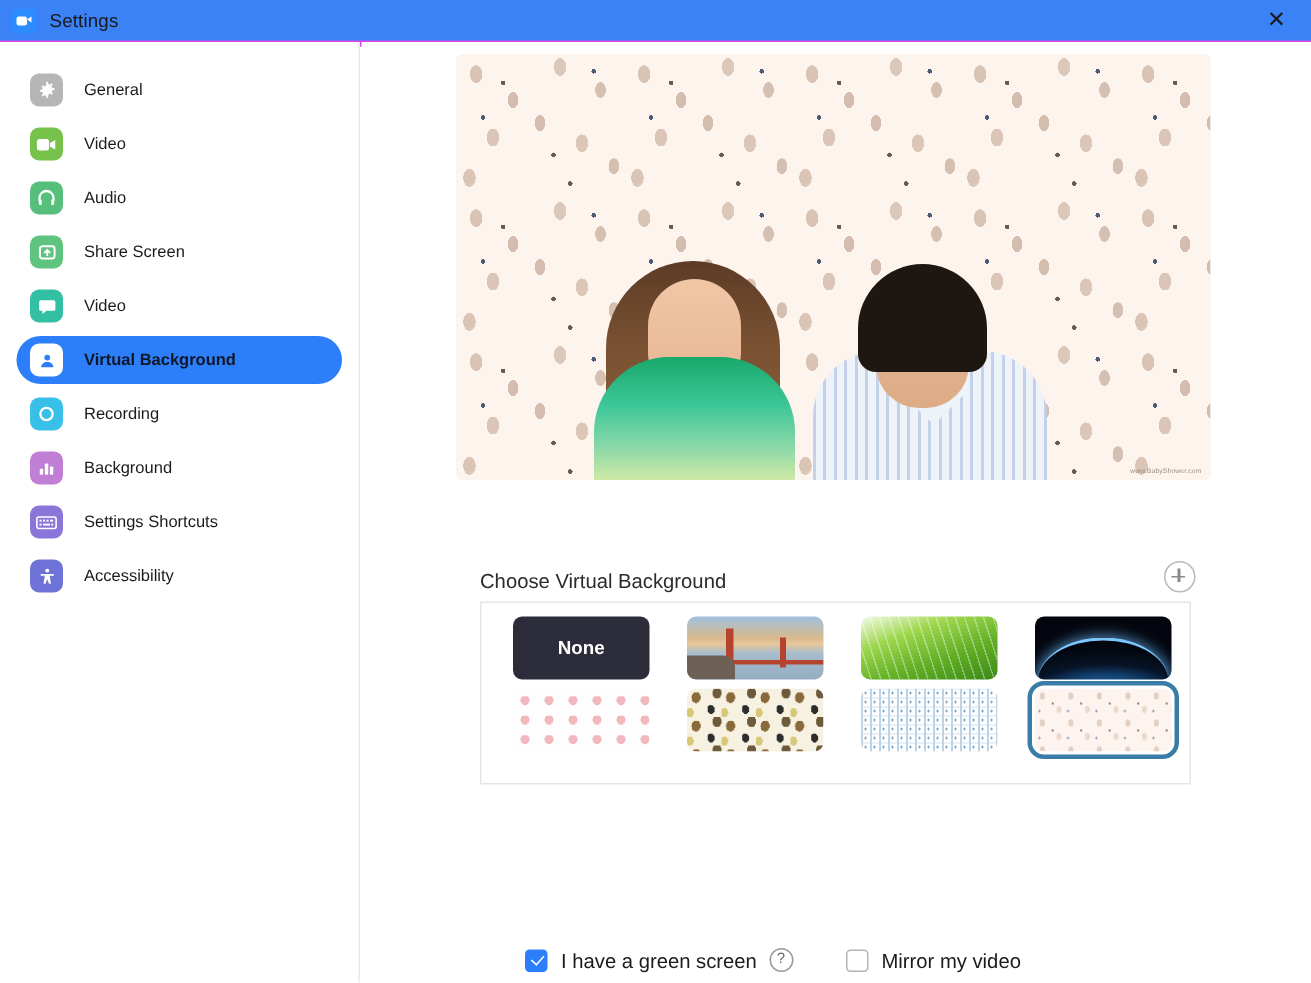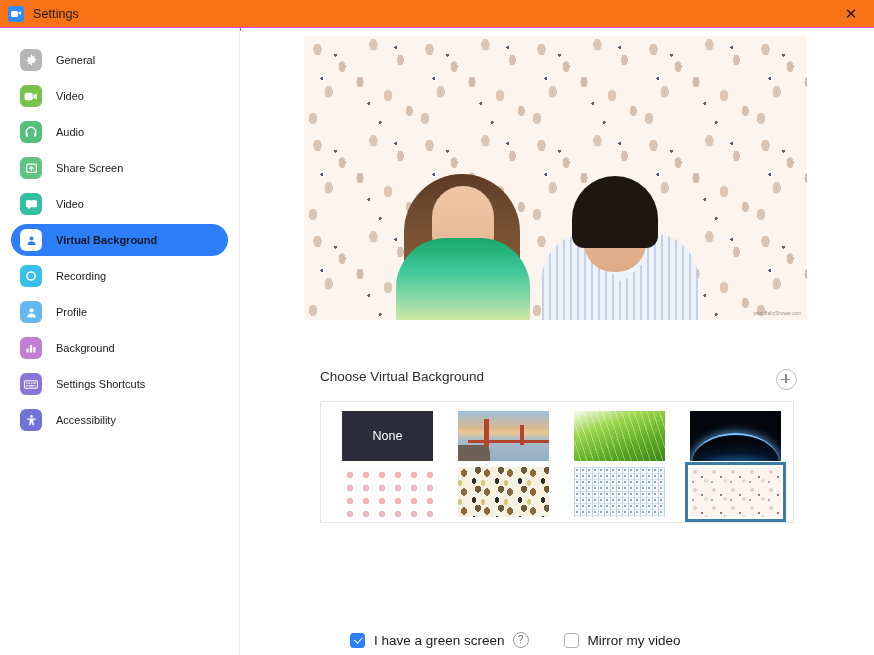--- a/index.html
+++ b/index.html
@@ -13,21 +13,21 @@
     font-family: "Liberation Sans", sans-serif;
     overflow: hidden;
     -webkit-font-smoothing: antialiased;
   }
 
   
   .titlebar {
     position: absolute;
     left: 0; top: 0;
     width: 874px; height: 27px;
-    background: #f97316;
+    background: #3b82f6;
     border-bottom: 4px solid #d946ef;
     display: flex;
     align-items: center;
   }
   .tb-icon {
     width: 16px; height: 16px;
     margin-left: 8px;
     border-radius: 3px;
     background: #2d8cff;
     position: relative;
@@ -220,21 +220,21 @@
     letter-spacing: 0.1px;
     white-space: nowrap;
   }
 
   
   .choose-row {
     position: absolute;
     left: 79px; top: 341px;
     width: 477px; height: 26px;
     display: flex;
-    align-items: flex-start;
+    align-items: flex-end;
     justify-content: space-between;
   }
   .choose-label {
     font-size: 13.5px;
     color: #2b2b2b;
   }
   .add-btn {
     width: 19px; height: 19px;
     border: 1px solid #b9b9b9;
     border-radius: 50%;
@@ -259,26 +259,27 @@
     background: #ffffff;
     box-sizing: border-box;
     padding: 9px 0 0 21px;
   }
   .grid-row {
     display: flex;
     gap: 25px;
     margin-bottom: 6px;
   }
   .thumb {
-    width: 91px; height: 50px;
-    border-radius: 0;
+    width: 91px; height: 42px;
+    border-radius: 6px;
     overflow: hidden;
     position: relative;
     cursor: default;
     flex: none;
+    font-weight: bold;
   }
   .thumb.selected {
     outline: 3px solid #3b7ca6;
     outline-offset: 2px;
   }
   .thumb-none {
     background: #2c2c3b;
     display: flex;
     align-items: center;
     justify-content: center;
@@ -505,29 +506,20 @@
 
   <div class="nav-item">
     <span class="nav-icon" style="background:#38c0e8">
       <svg width="14" height="14" viewBox="0 0 24 24" fill="none" stroke="#fff" stroke-width="2.6">
           <circle cx="12" cy="12" r="7"></circle>
         </svg>
     </span>
     <span class="nav-label">Recording</span>
   </div>
 
-  <div class="nav-item">
-    <span class="nav-icon" style="background:#63b8f0">
-      <svg width="13" height="13" viewBox="0 0 24 24" fill="#fff">
-          <circle cx="12" cy="8" r="4"></circle>
-          <path d="M4 21c0-4.4 3.6-7 8-7s8 2.6 8 7z"></path>
-        </svg>
-    </span>
-    <span class="nav-label">Profile</span>
-  </div>
 
   <div class="nav-item">
     <span class="nav-icon" style="background:#c07fd4">
       <svg width="12" height="12" viewBox="0 0 24 24" fill="#fff">
           <rect x="3" y="13" width="4.5" height="8" rx="1"></rect>
           <rect x="9.8" y="6" width="4.5" height="15" rx="1"></rect>
           <rect x="16.5" y="10" width="4.5" height="11" rx="1"></rect>
         </svg>
     </span>
     <span class="nav-label">Background</span>

